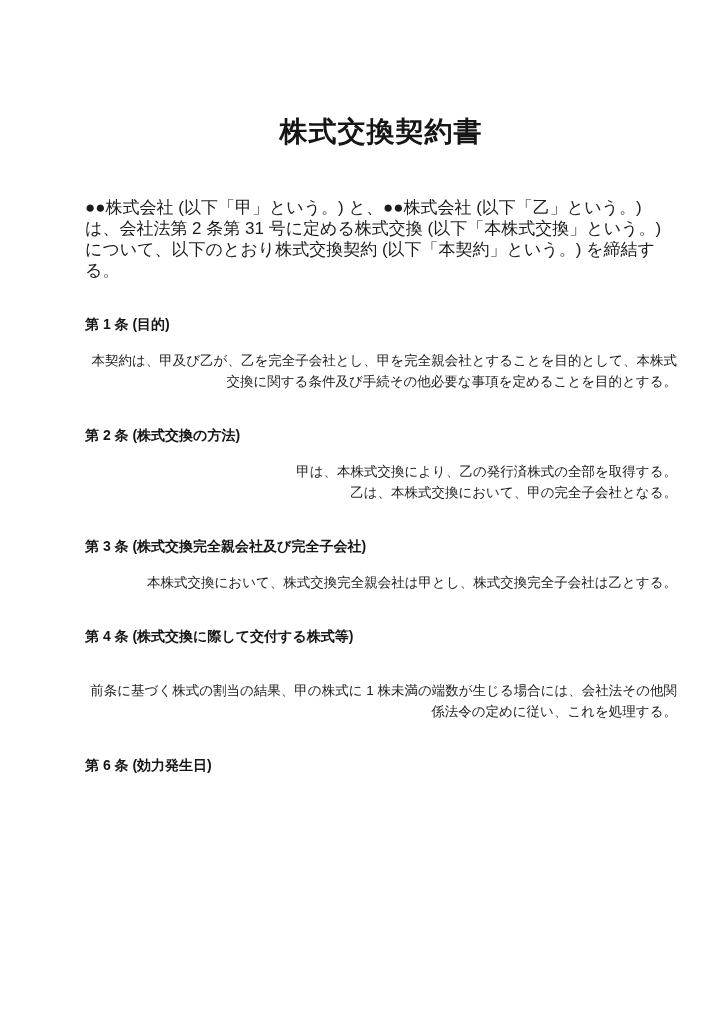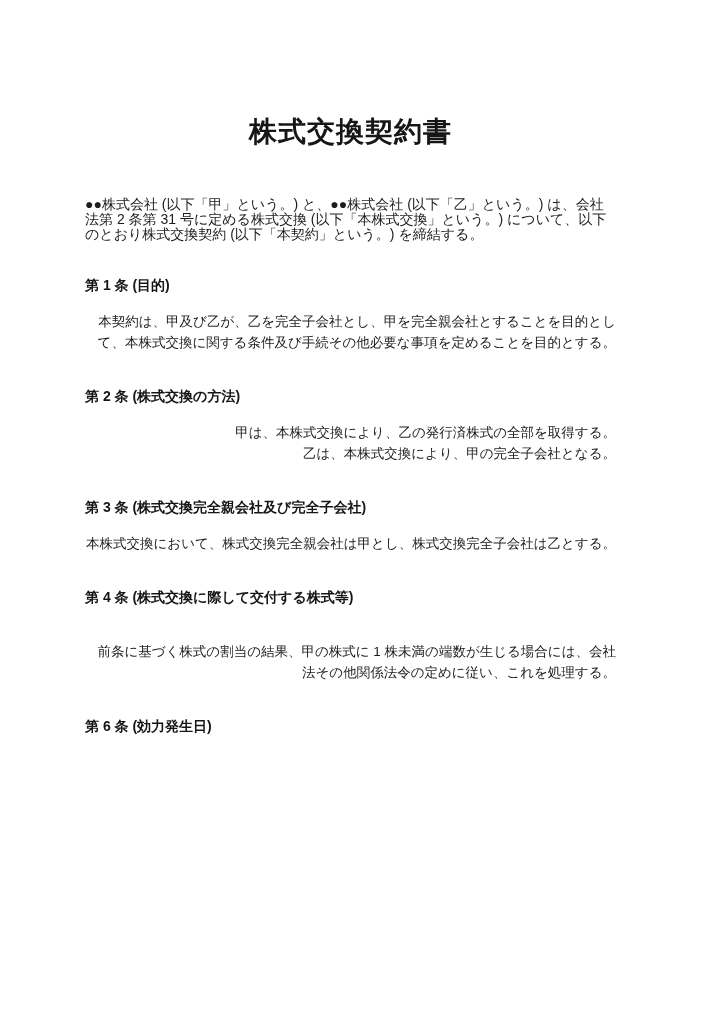--- a/index.html
+++ b/index.html
@@ -11,36 +11,36 @@
     background: #ffffff;
     color: #1c1c1c;
     font-family: "Liberation Sans", "DejaVu Sans", sans-serif;
     overflow: hidden;
     box-sizing: border-box;
   }
   .content {
     box-sizing: border-box;
     width: 100%;
     height: 100%;
-    padding: 0 108px 0 85px;
+    padding: 0 47px 0 85px;
   }
   .doc-title {
     margin: 0;
     padding-top: 112px;
     font-size: 28px;
     line-height: 1.4;
     font-weight: 700;
     text-align: center;
     color: #161616;
     letter-spacing: 1px;
   }
   .preamble {
     margin: 46px 0 0 0;
-    font-size: 14px;
-    line-height: 15px;
+    font-size: 17px;
+    line-height: 21px;
     text-align: left;
   }
   .article { margin-top: 34px; }
   .article-heading {
     margin: 0;
     font-size: 14px;
     line-height: 1.35;
     font-weight: 700;
     color: #161616;
   }
@@ -67,21 +67,21 @@
       <h2 class="article-heading">第 1 条 (目的)</h2>
       <div class="article-body">
         <p>本契約は、甲及び乙が、乙を完全子会社とし、甲を完全親会社とすることを目的として、本株式交換に関する条件及び手続その他必要な事項を定めることを目的とする。</p>
       </div>
     </section>
 
     <section class="article">
       <h2 class="article-heading">第 2 条 (株式交換の方法)</h2>
       <div class="article-body indented">
         <p>甲は、本株式交換により、乙の発行済株式の全部を取得する。</p>
-        <p>乙は、本株式交換により、甲の完全子会社となる。</p>
+        <p>乙は、本株式交換において、甲の完全子会社となる。</p>
       </div>
     </section>
 
     <section class="article">
       <h2 class="article-heading">第 3 条 (株式交換完全親会社及び完全子会社)</h2>
       <div class="article-body">
         <p>本株式交換において、株式交換完全親会社は甲とし、株式交換完全子会社は乙とする。</p>
       </div>
     </section>
 

